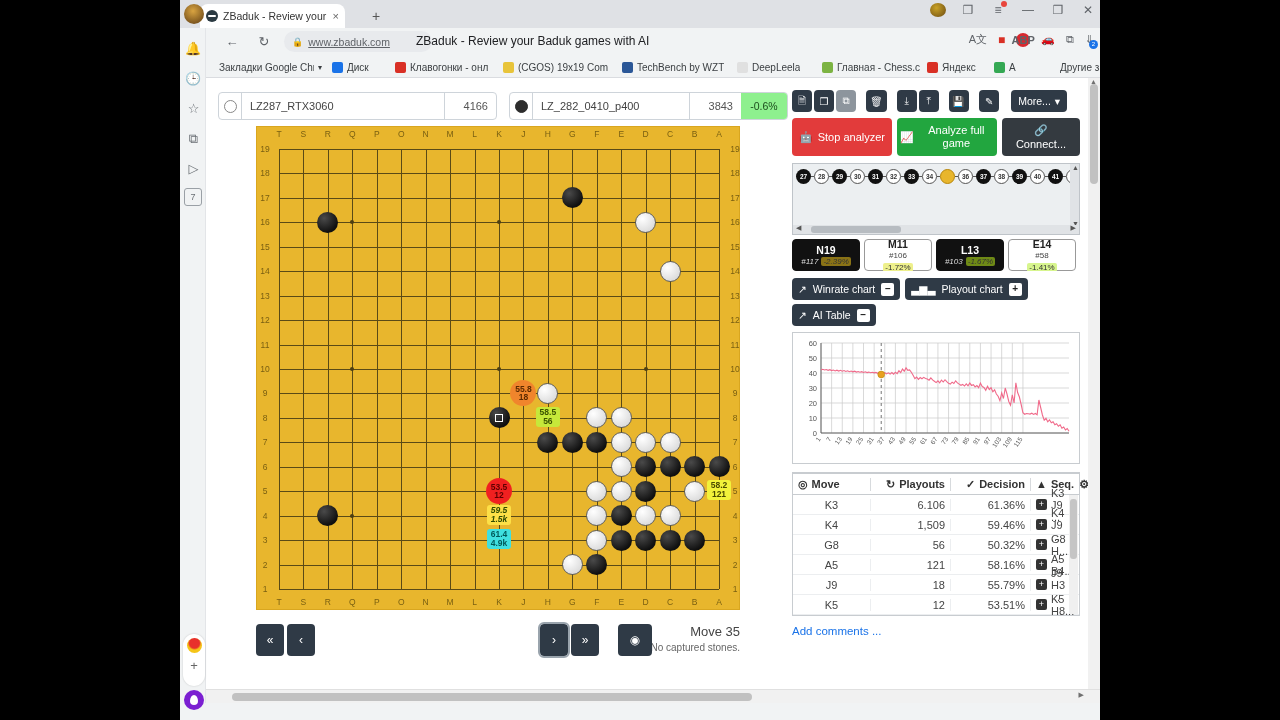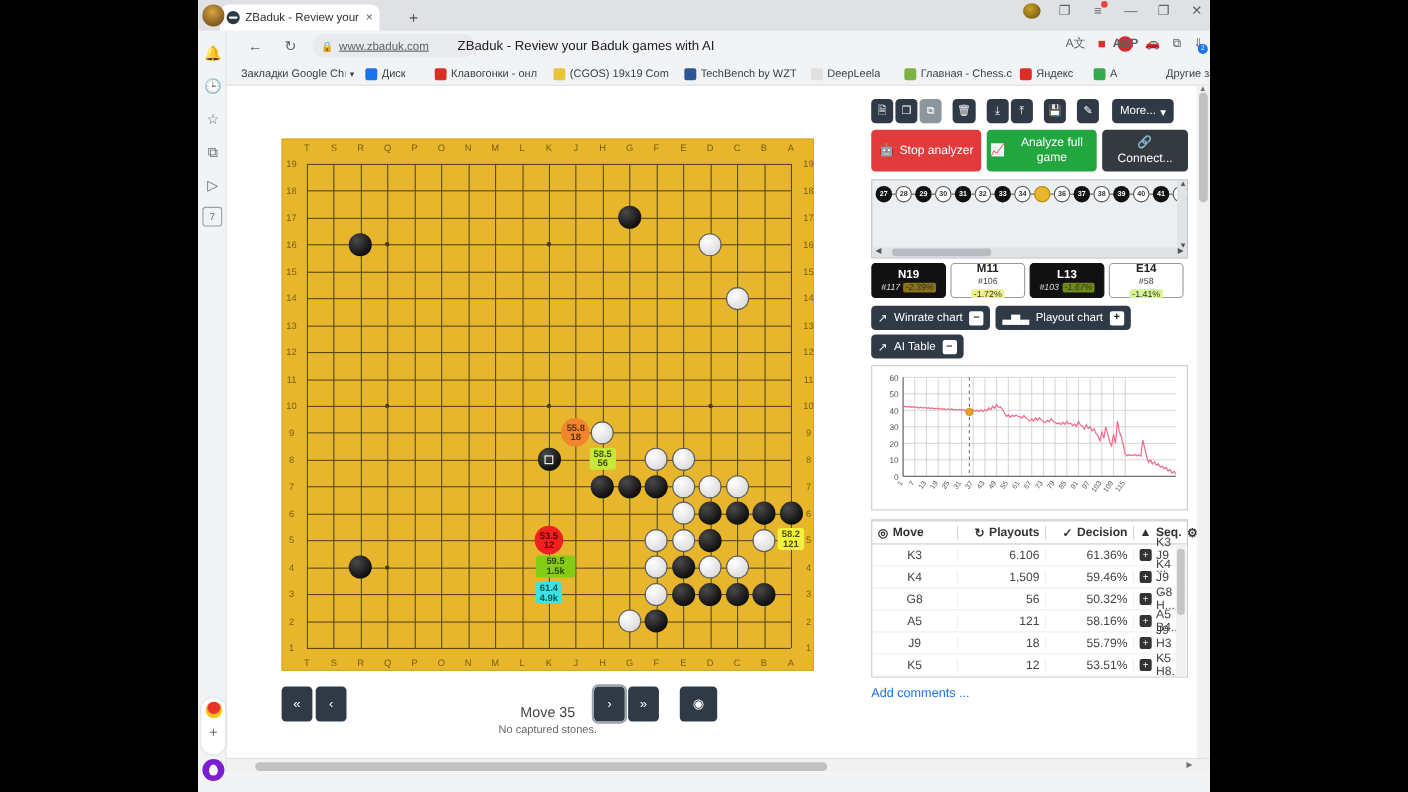--- a/index.html
+++ b/index.html
@@ -95,21 +95,21 @@
         font-size:8.5px; font-weight:bold; }
   .mklbl { position:absolute; display:flex; flex-direction:column; align-items:center;
            line-height:1.05; font-size:8.5px; font-weight:bold; padding:1px 2px; border-radius:3px;}
 
   
   .navrow { position:absolute; left:76px; top:542px; width:484px; height:44px; }
   .navbtn { position:absolute; width:28px; height:32px; background:#2f3a46; color:#fff;
             border-radius:4px; display:flex; align-items:center; justify-content:center;
             font-size:12px; top:4px; }
   .navbtn.sel { outline:2px solid #9aa4ad; }
-  .movelbl { position:absolute; left:0; right:0; top:20px; text-align:center; }
+  .movelbl { position:absolute; left:0; right:0; top:4px; text-align:right; }
   .movelbl .m1 { font-size:13px; color:#444; }
   .movelbl .m2 { font-size:10px; color:#666; margin-top:3px; }
 
   
   .rpanel { position:absolute; left:612px; top:12px; width:288px; }
   .tbar { display:flex; gap:4px; align-items:center; }
   .tbtn { background:#2f3a46; color:#fff; border-radius:4px; height:22px; min-width:20px;
           display:flex; align-items:center; justify-content:center; font-size:10px; padding:0 4px; }
   .tbtn.lite { background:#8d959d; }
   .tbtn.more { padding:0 7px; font-size:10.5px; }
@@ -284,20 +284,37 @@
           <span class="ic" style="background: rgb(52, 168, 83);"></span>
           <span class="cap">A</span>
         </div>
         <div class="bm" style="left: 880px; width: 100px;">
           <span class="cap">Другие закладки</span>
         </div>
       </div>
 
     <div class="page">
 
+      <div class="playerbar">
+        <div class="pl">
+          <span class="stone stone-w">
+              <i></i>
+            </span>
+          <span class="nm">LZ287_RTX3060</span>
+          <span class="rk">4166</span>
+        </div>
+        <div class="pl">
+          <span class="stone stone-b">
+              <i></i>
+            </span>
+          <span class="nm">LZ_282_0410_p400</span>
+          <span class="rk">3843</span>
+          <span class="delta">-0.6%</span>
+        </div>
+      </div>
 
       <div class="boardwrap">
         <div class="board" id="board">
             <div class="gl" style="left: 0px; top: 0px; width: 440px; height: 1px;"></div>
             <div class="gl" style="top: 0px; left: 0px; height: 440px; width: 1px;"></div>
             <div class="gl" style="left: 0px; top: 24.4444px; width: 440px; height: 1px;"></div>
             <div class="gl" style="top: 0px; left: 24.4444px; height: 440px; width: 1px;"></div>
             <div class="gl" style="left: 0px; top: 48.8889px; width: 440px; height: 1px;"></div>
             <div class="gl" style="top: 0px; left: 48.8889px; height: 440px; width: 1px;"></div>
             <div class="gl" style="left: 0px; top: 73.3333px; width: 440px; height: 1px;"></div>
@@ -459,21 +476,21 @@
               <span>18</span>
             </div>
             <div class="mklbl" style="background: rgb(198, 232, 58); color: rgb(58, 82, 0); left: 256.889px; top: 257.889px; width: 24px;">
               <span>58.5</span>
               <span>56</span>
             </div>
             <div class="mk" style="background: rgb(240, 32, 32); color: rgb(94, 0, 0); left: 207px; top: 329.222px;">
               <span>53.5</span>
               <span>12</span>
             </div>
-            <div class="mklbl" style="background: #84cc16; color: rgb(47, 74, 0); left: 208px; top: 355.667px; width: 36px;">
+            <div class="mklbl" style="background: #fde047; color: rgb(47, 74, 0); left: 208px; top: 355.667px; width: 24px; font-style: italic;">
               <span>59.5</span>
               <span>1.5k</span>
             </div>
             <div class="mklbl" style="background: rgb(63, 224, 224); color: rgb(0, 90, 90); left: 208px; top: 380.111px; width: 24px;">
               <span>61.4</span>
               <span>4.9k</span>
             </div>
             <div class="mklbl" style="background: rgb(242, 242, 58); color: rgb(74, 74, 0); left: 428px; top: 331.222px; width: 24px;">
               <span>58.2</span>
               <span>121</span>

